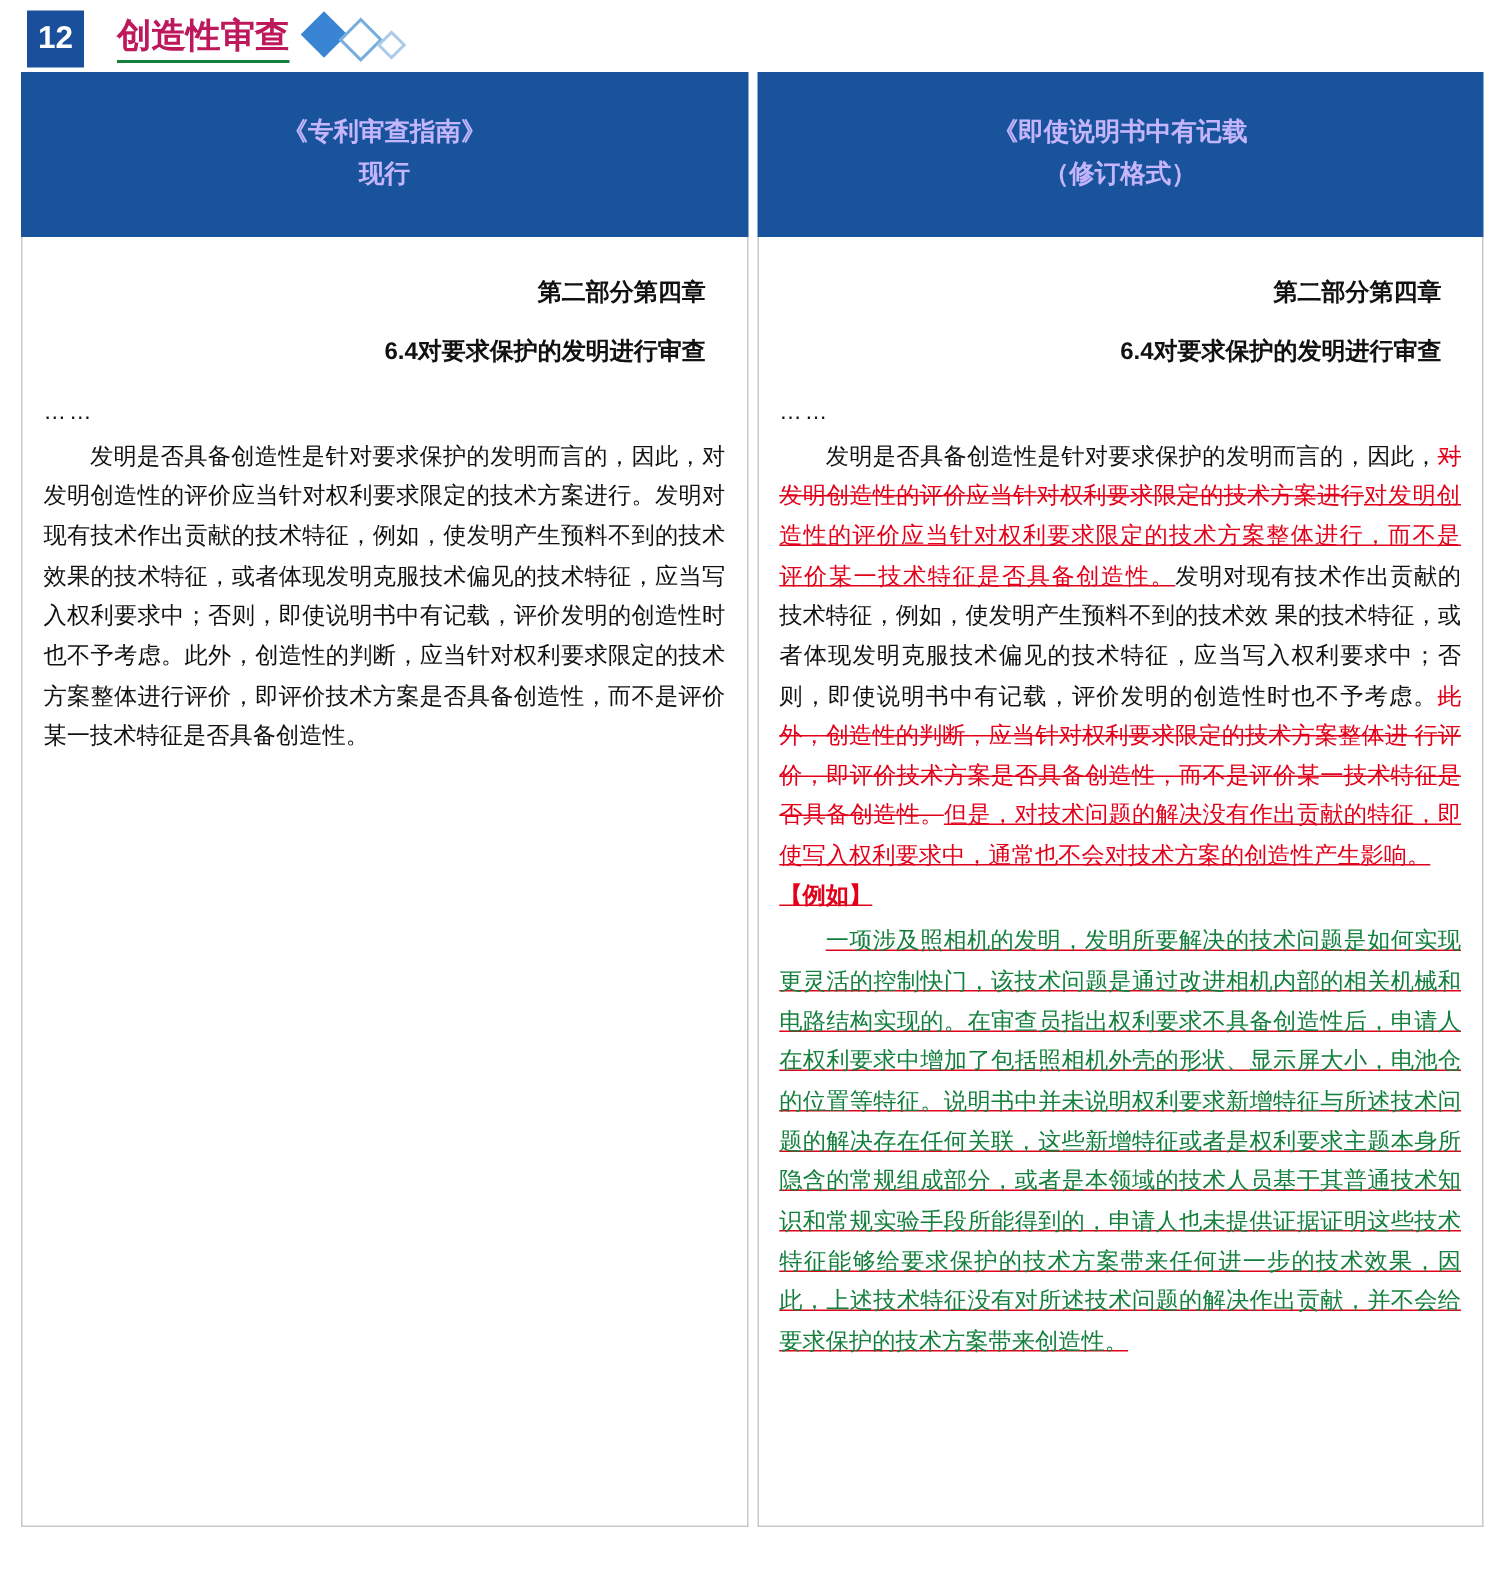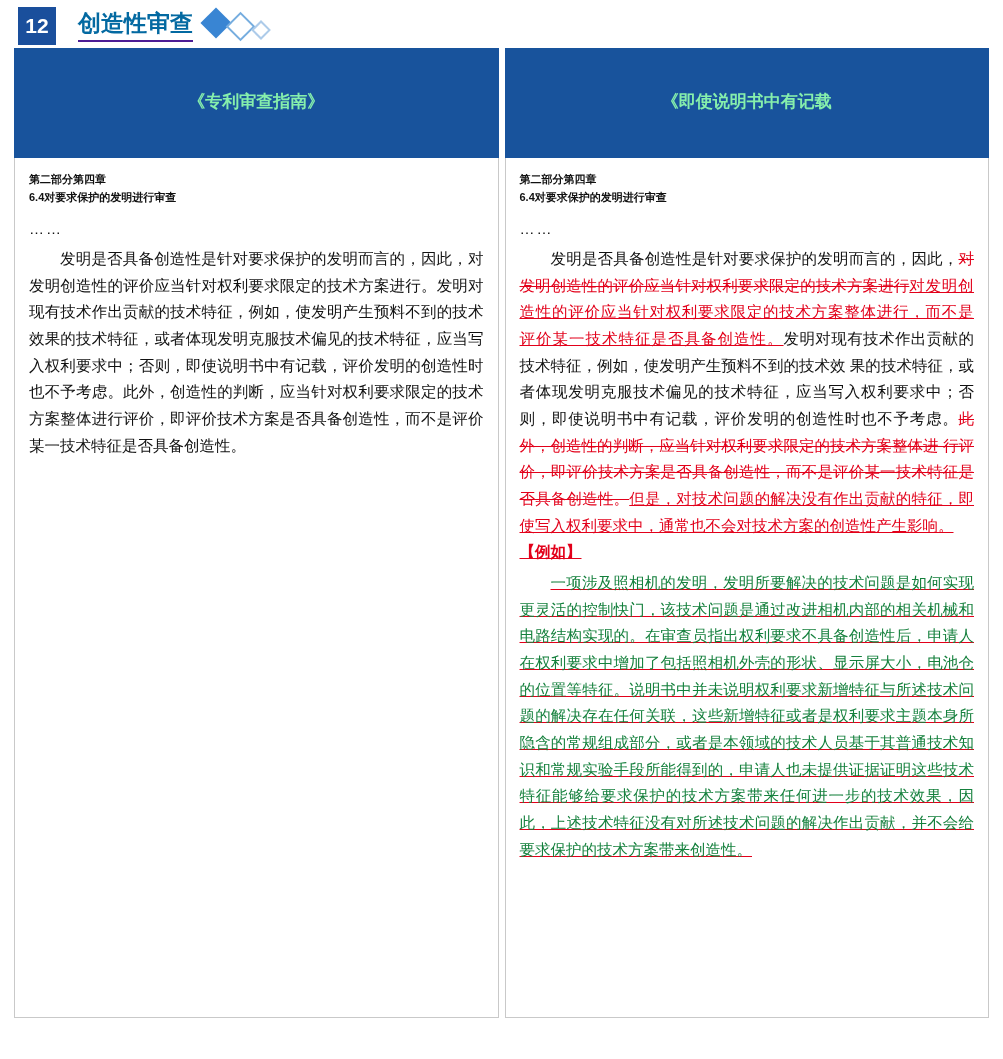--- a/index.html
+++ b/index.html
@@ -37,22 +37,22 @@
     font-weight: bold;
     display: flex;
     align-items: center;
     justify-content: center;
     letter-spacing: 0;
   }
   .header-title {
     margin-left: 22px;
     font-size: 23px;
     font-weight: bold;
-    color: #0369a1;
-    border-bottom: 2px solid #4c1d95;
+    color: #be185d;
+    border-bottom: 2px solid #15803d;
     padding-bottom: 2px;
     line-height: 1.2;
   }
   .header-deco {
     margin-left: 12px;
     display: flex;
     align-items: flex-end;
     gap: 3px;
     opacity: .95;
   }
@@ -81,21 +81,21 @@
     padding: 0 14px 0 14px;
     box-sizing: border-box;
     width: 1003px;
   }
   .col {
     flex: 1 1 0;
     min-width: 0;
   }
   .col-head {
     background: #18539c;
-    color: #86efac;
+    color: #c4b5fd;
     text-align: center;
     font-weight: bold;
     font-size: 17px;
     line-height: 1.62;
     padding: 14px 6px 16px 6px;
     box-sizing: border-box;
     height: 110px;
     display: flex;
     flex-direction: column;
     justify-content: center;
@@ -107,23 +107,24 @@
     box-sizing: border-box;
     font-size: 15.5px;
     line-height: 1.72;
     color: #111;
   }
   .col-left .col-body { min-height: 860px; }
   .col-right .col-body { min-height: 860px; }
 
   .sec-title {
     font-weight: bold;
-    font-size: 11px;
+    font-size: 16px;
     line-height: 1.65;
-    margin: 0;
+    margin: 13px;
+    text-align: right;
   }
   .ellipsis {
     margin: 10px 0 2px 0;
     font-size: 15px;
     letter-spacing: 2px;
   }
   p.para {
     margin: 4px 0 0 0;
     text-indent: 2em;
     text-align: justify;
@@ -169,32 +170,34 @@
       <span class="deco-d2"></span>
       <span class="deco-d3"></span>
     </div>
   </div>
 
   <div class="table-wrap">
 
     <div class="col col-left">
       <div class="col-head">
         <div>《专利审查指南》</div>
+        <div>现行</div>
       </div>
       <div class="col-body">
         <p class="sec-title">第二部分第四章</p>
         <p class="sec-title">6.4对要求保护的发明进行审查</p>
         <p class="ellipsis">……</p>
         <p class="para">发明是否具备创造性是针对要求保护的发明而言的，因此，对发明创造性的评价应当针对权利要求限定的技术方案进行。发明对现有技术作出贡献的技术特征，例如，使发明产生预料不到的技术效果的技术特征，或者体现发明克服技术偏见的技术特征，应当写入权利要求中；否则，即使说明书中有记载，评价发明的创造性时也不予考虑。此外，创造性的判断，应当针对权利要求限定的技术方案整体进行评价，即评价技术方案是否具备创造性，而不是评价某一技术特征是否具备创造性。</p>
       </div>
     </div>
 
     <div class="col col-right">
       <div class="col-head">
         <div>《即使说明书中有记载</div>
+        <div>（修订格式）</div>
       </div>
       <div class="col-body">
         <p class="sec-title">第二部分第四章</p>
         <p class="sec-title">6.4对要求保护的发明进行审查</p>
         <p class="ellipsis">……</p>
 
         <p class="para"><span>发明是否具备创造性是针对要求保护的发明而言的，因此，</span><span class="del">对发明创造性的评价应当针对权利要求限定的技术方案进行</span><span class="ins spaced">对发明创造性的评价应当针对权利要求限定的技术方案整体进行，而不是评价某一技术特征是否具备创造性。</span><span>发明对现有技术作出贡献的技术特征，例如，使发明产生预料不到的技术效 果的技术特征，或者体现发明克服技术偏见的技术特征，应当写入权利要求中；否则，即使说明书中有记载，评价发明的创造性时也不予考虑。</span><span class="del">此外，创造性的判断，应当针对权利要求限定的技术方案整体进 行评价，即评价技术方案是否具备创造性，而不是评价某一技术特征是否具备创造性。</span><span class="ins">但是，对技术问题的解决没有作出贡献的特征，即使写入权利要求中，通常也不会对技术方案的创造性产生影响。</span></p>
 
         <p class="para noindent" style="margin-top:0"><span class="example-tag">【例如】</span></p>
 

